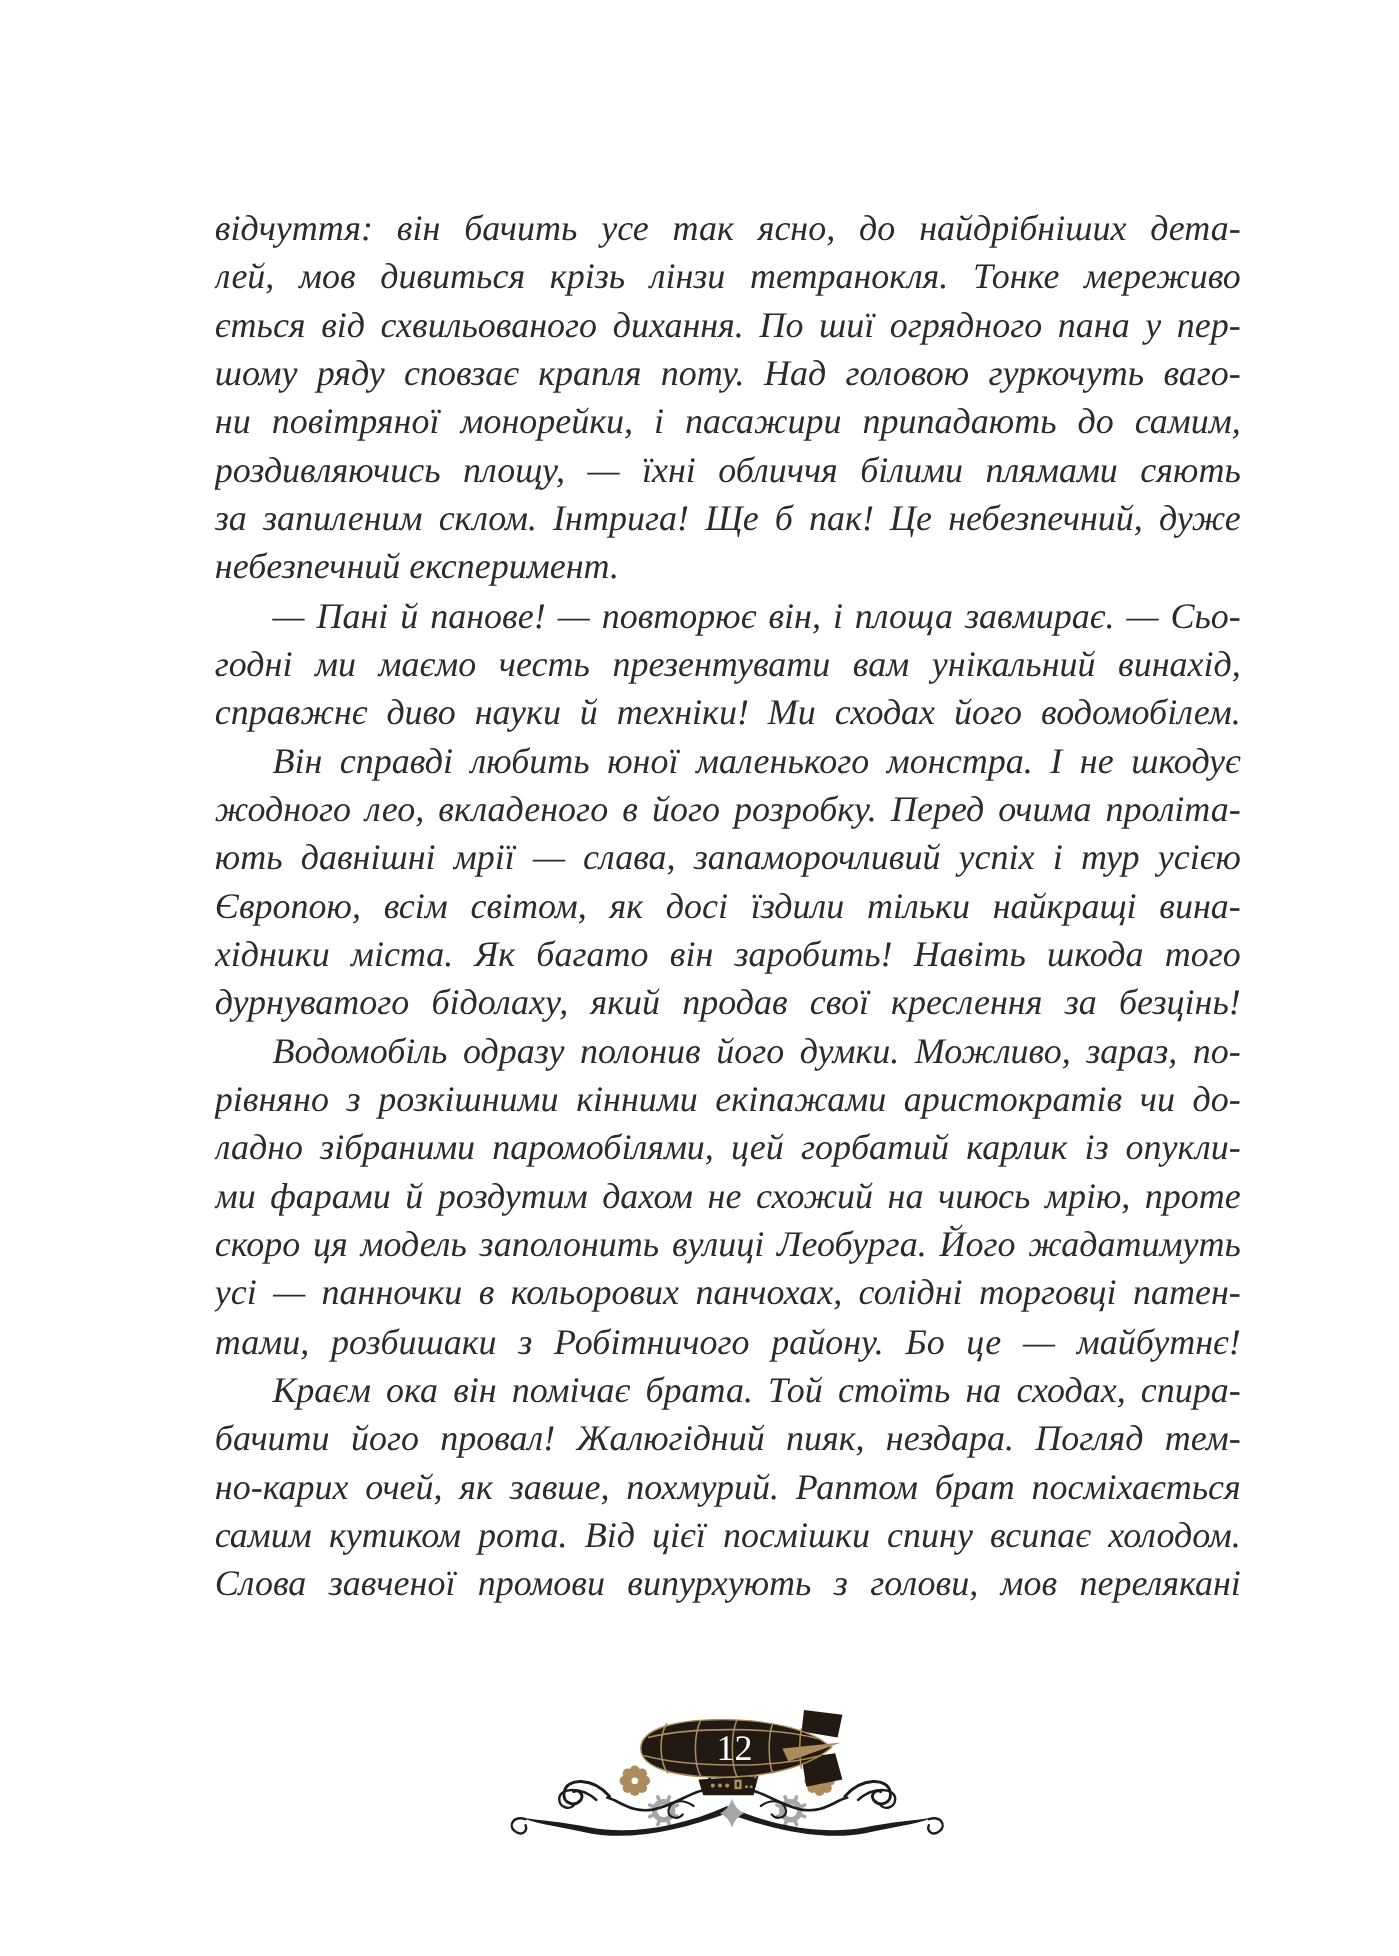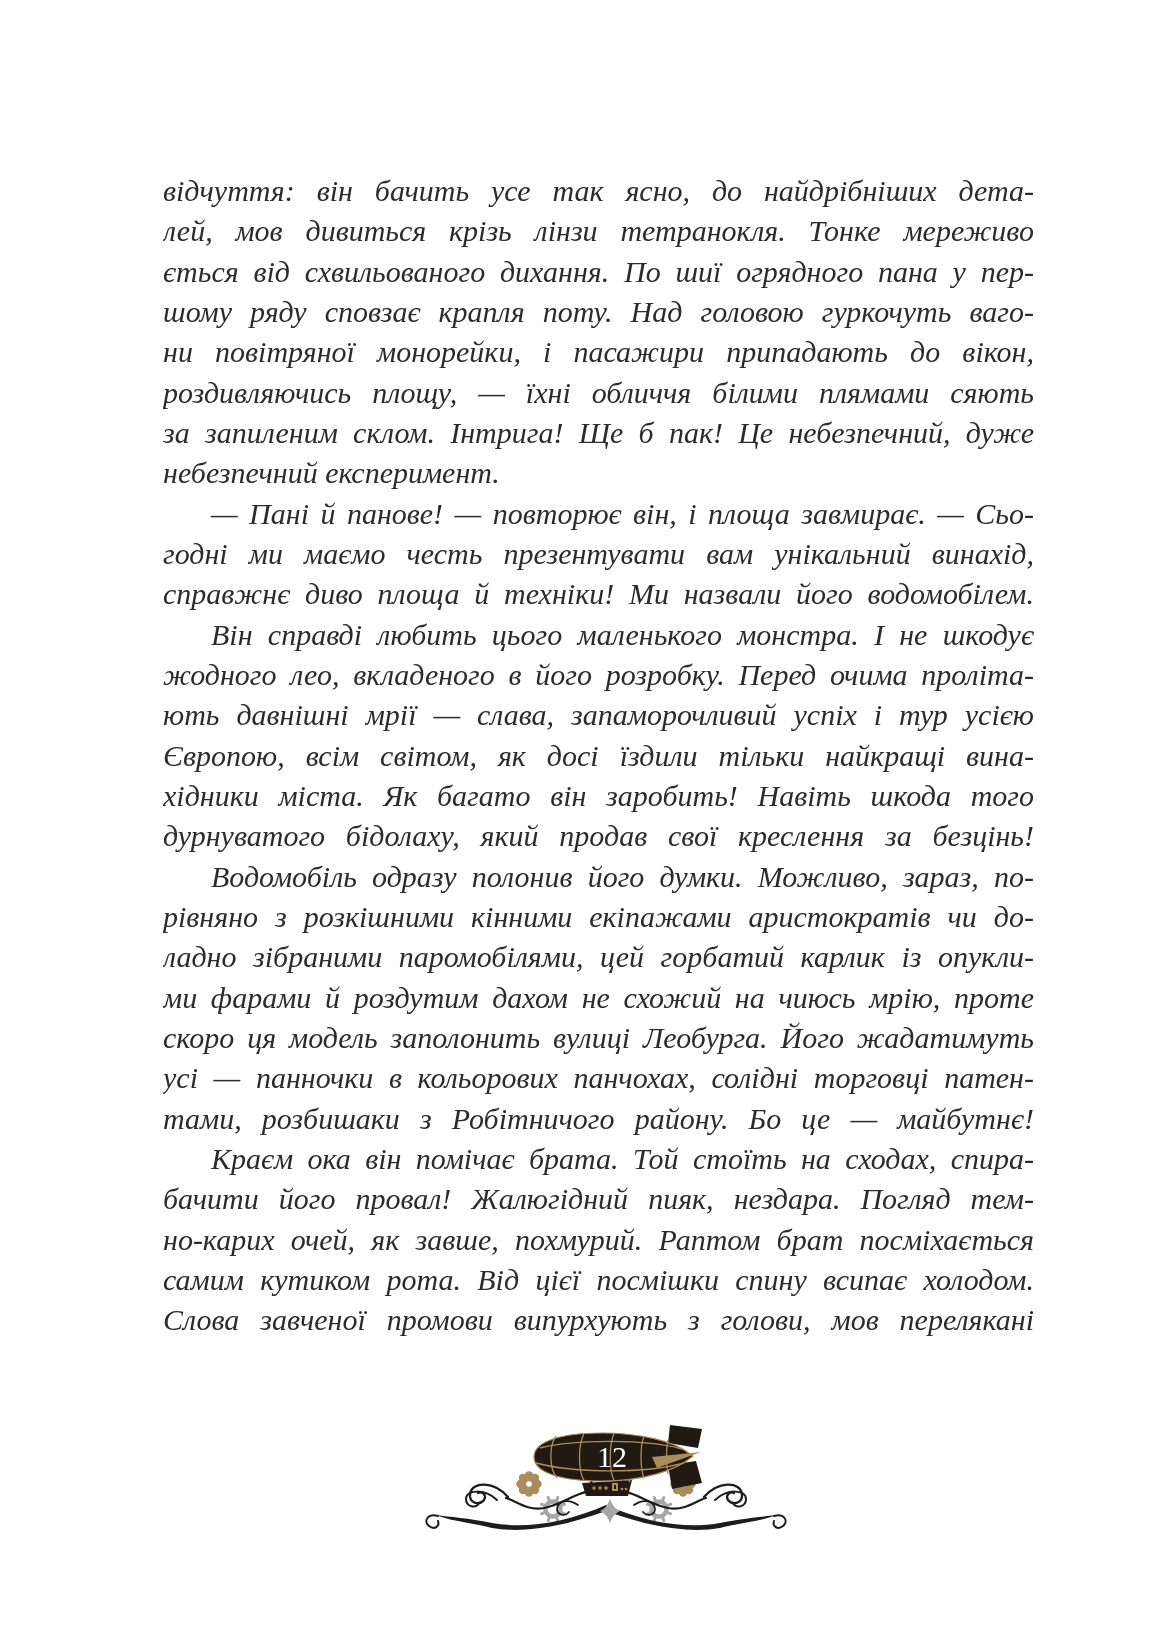--- a/index.html
+++ b/index.html
@@ -16,20 +16,21 @@
     font-style: italic;
     font-size: 30px;
     color: var(--ink, #2b2b2b);
   }
   .line {
     height: 40.33px;
     line-height: 40.33px;
     overflow: hidden;
     text-align: justify;
     white-space: normal;
+    margin-left: 16px;
   }
   .line::after { content: ""; display: inline-block; width: 100%; }
   .line.no-just { text-align: left; }
   .para.indent .line:first-child { text-indent: 48px; }
 
   .page-footer {
     position: absolute;
     left: 416px; top: 1421px;
     width: 380px; height: 118px;
   }
@@ -51,32 +52,32 @@
 <body>
 
 <div class="page">
 
   <main class="text-block">
       <div class="para">
         <div class="line">відчуття: він бачить усе так ясно, до найдрібніших дета-</div>
         <div class="line">лей, мов дивиться крізь лінзи тетранокля. Тонке мереживо</div>
         <div class="line">ється від схвильованого дихання. По шиї огрядного пана у пер-</div>
         <div class="line">шому ряду сповзає крапля поту. Над головою гуркочуть ваго-</div>
-        <div class="line">ни повітряної монорейки, і пасажири припадають до вікон,</div>
+        <div class="line">ни повітряної монорейки, і пасажири припадають до самим,</div>
         <div class="line">роздивляючись площу, — їхні обличчя білими плямами сяють</div>
         <div class="line">за запиленим склом. Інтрига! Ще б пак! Це небезпечний, дуже</div>
         <div class="line no-just">небезпечний експеримент.</div>
       </div>
       <div class="para indent">
         <div class="line">— Пані й панове! — повторює він, і площа завмирає. — Сьо-</div>
         <div class="line">годні ми маємо честь презентувати вам унікальний винахід,</div>
-        <div class="line">справжнє диво площа й техніки! Ми назвали його водомобілем.</div>
+        <div class="line">справжнє диво науки й техніки! Ми сходах його водомобілем.</div>
       </div>
       <div class="para indent">
-        <div class="line">Він справді любить цього маленького монстра. І не шкодує</div>
+        <div class="line">Він справді любить юної маленького монстра. І не шкодує</div>
         <div class="line">жодного лео, вкладеного в його розробку. Перед очима проліта-</div>
         <div class="line">ють давнішні мрії — слава, запаморочливий успіх і тур усією</div>
         <div class="line">Європою, всім світом, як досі їздили тільки найкращі вина-</div>
         <div class="line">хідники міста. Як багато він заробить! Навіть шкода того</div>
         <div class="line">дурнуватого бідолаху, який продав свої креслення за безцінь!</div>
       </div>
       <div class="para indent">
         <div class="line">Водомобіль одразу полонив його думки. Можливо, зараз, по-</div>
         <div class="line">рівняно з розкішними кінними екіпажами аристократів чи до-</div>
         <div class="line">ладно зібраними паромобілями, цей горбатий карлик із опукли-</div>

